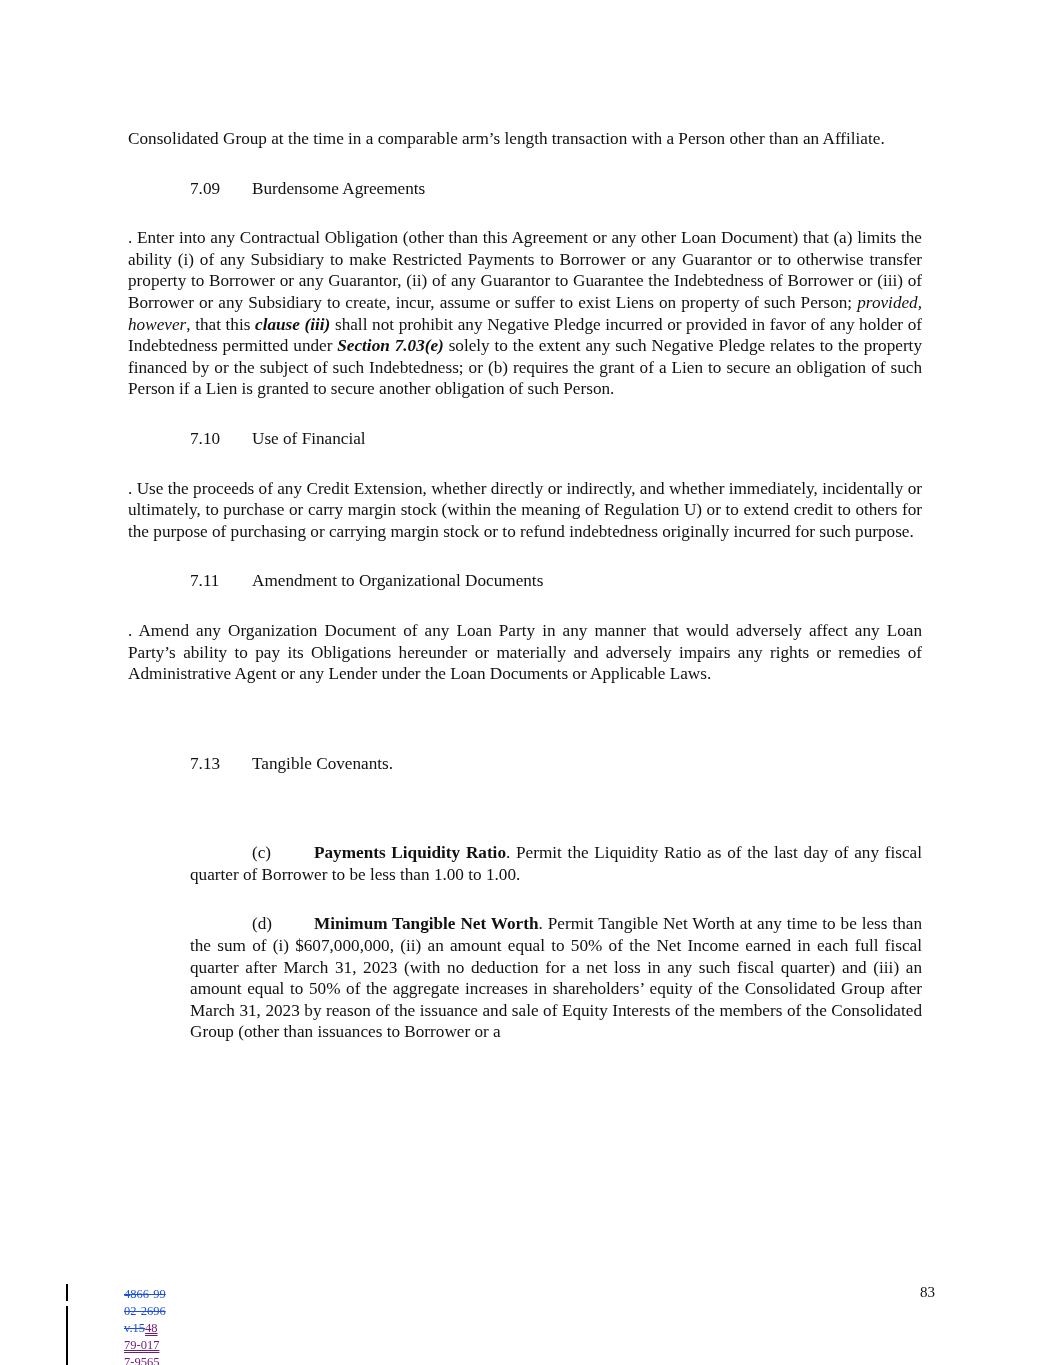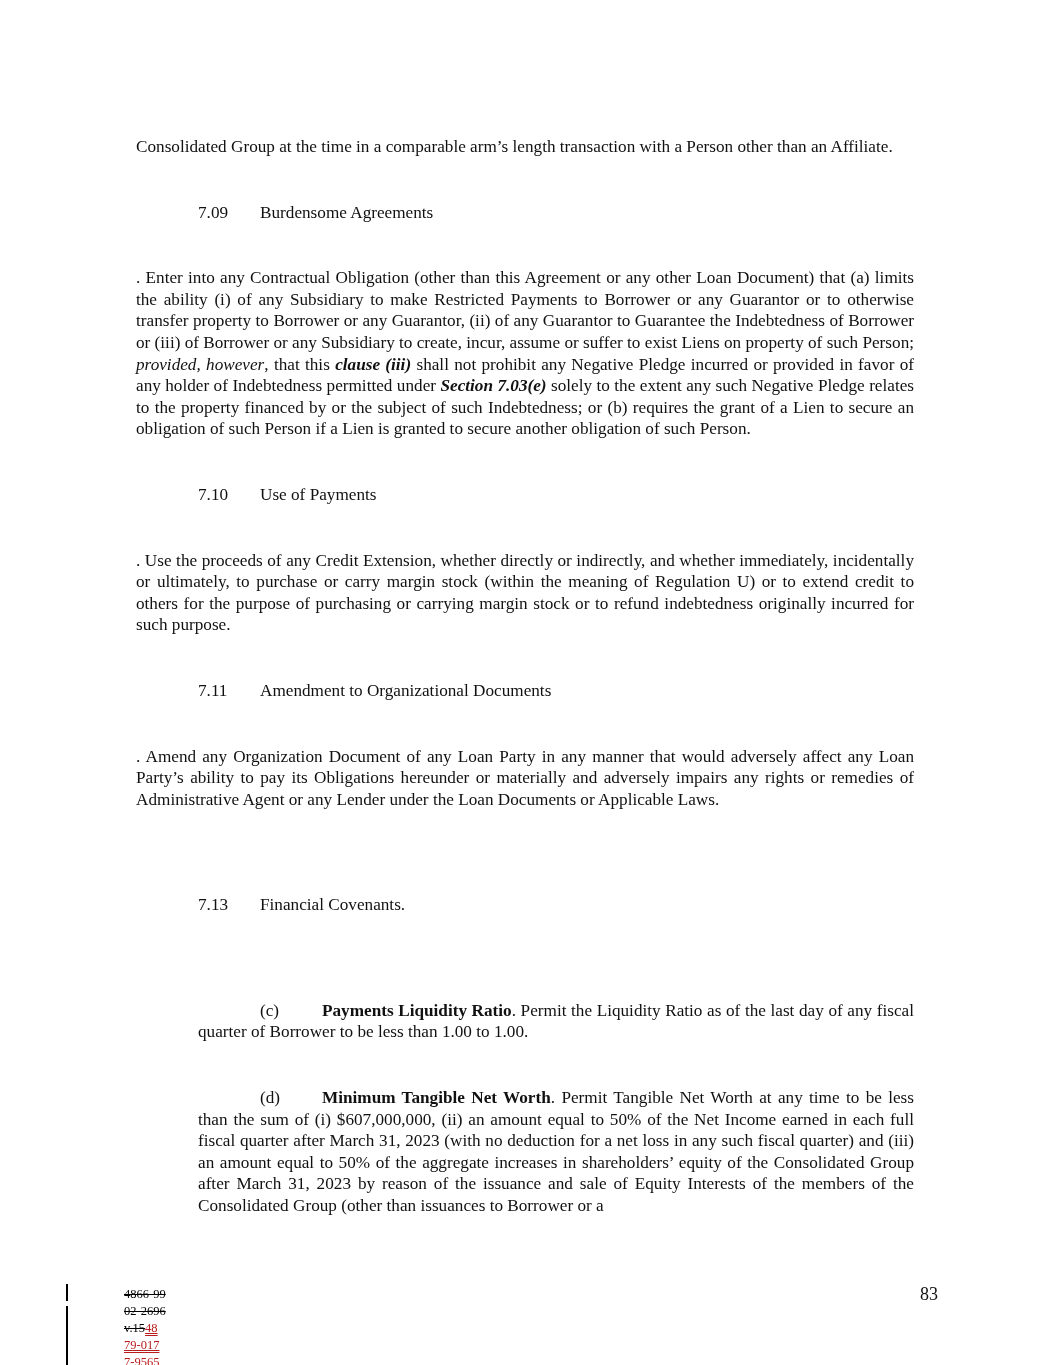--- a/index.html
+++ b/index.html
@@ -1,62 +1,62 @@
 <!DOCTYPE html>
 <html><head>
 <meta charset="utf-8">
 <style>
   html, body { margin: 0; padding: 0; background: #ffffff; }
   body {
     width: 1055px; height: 1365px; position: relative; overflow: hidden;
     font-family: "Liberation Serif", serif; font-size: 17.2px; color: #111;
   }
   .page { position: absolute; left: 124px; top: 124px; width: 802px; }
-  p { margin: 12px; line-height: 21.6px; text-align: justify; }
+  p { margin: 4px; line-height: 21.6px; text-align: justify; }
   .gap { height: 20px; }
   .heading { padding-left: 62px; }
   .heading .num { display: inline-block; width: 62px; }
   .heading b { font-weight: normal; }
   .sub { padding-left: 62px; }
   .sub p.first { text-indent: 62px; }
   .sub .lbl { display: inline-block; width: 62px; text-indent: 0; }
-  .footer-num { position: absolute; left: 920px; top: 1284px; font-size: 18px; }
+  .footer-num { position: absolute; left: 920px; top: 1284px; font-size: 15px; }
   .bars { position: absolute; left: 66px; top: 1284px; width: 2px; }
   .bar1 { position: absolute; left: 0; top: 0; width: 2px; height: 17px; background: #000; }
   .bar2 { position: absolute; left: 0; top: 22px; width: 2px; height: 59px; background: #000; }
   .docid { position: absolute; left: 124px; top: 1286px; font-size: 12.5px; line-height: 17px; }
-  .del { color: #000000; text-decoration: line-through; }
-  .ins { color: #b91c1c; text-decoration: underline double; }
+  .del { color: #1d4ed8; text-decoration: line-through; }
+  .ins { color: #701a75; text-decoration: underline double; }
 </style>
 </head>
 <body>
 
 <div class="page">
   <p>Consolidated Group at the time in a comparable arm’s length transaction with a Person other than an Affiliate.</p>
   <div class="gap"></div>
 
   <p class="heading"><span class="num">7.09</span><b>Burdensome Agreements</b></p>
   <div class="gap"></div>
   <p><span>. Enter into any Contractual Obligation (other than this Agreement or any other Loan Document) that (a) limits the ability (i) of any Subsidiary to make Restricted Payments to Borrower or any Guarantor or to otherwise transfer property to Borrower or any Guarantor, (ii) of any Guarantor to Guarantee the Indebtedness of Borrower or (iii) of Borrower or any Subsidiary to create, incur, assume or suffer to exist Liens on property of such Person; </span><i>provided, however</i><span>, that this </span><b><i>clause (iii)</i></b><span> shall not prohibit any Negative Pledge incurred or provided in favor of any holder of Indebtedness permitted under </span><b><i>Section 7.03(e)</i></b><span> solely to the extent any such Negative Pledge relates to the property financed by or the subject of such Indebtedness; or (b) requires the grant of a Lien to secure an obligation of such Person if a Lien is granted to secure another obligation of such Person.</span></p>
   <div class="gap"></div>
 
-  <p class="heading"><span class="num">7.10</span><b>Use of Payments</b></p>
+  <p class="heading"><span class="num">7.10</span><b>Use of Financial</b></p>
   <div class="gap"></div>
   <p>. Use the proceeds of any Credit Extension, whether directly or indirectly, and whether immediately, incidentally or ultimately, to purchase or carry margin stock (within the meaning of Regulation U) or to extend credit to others for the purpose of purchasing or carrying margin stock or to refund indebtedness originally incurred for such purpose.</p>
   <div class="gap"></div>
 
   <p class="heading"><span class="num">7.11</span><b>Amendment to Organizational Documents</b></p>
   <div class="gap"></div>
   <p>. Amend any Organization Document of any Loan Party in any manner that would adversely affect any Loan Party’s ability to pay its Obligations hereunder or materially and adversely impairs any rights or remedies of Administrative Agent or any Lender under the Loan Documents or Applicable Laws.</p>
   <div class="gap"></div>
 
   <div class="gap"></div>
   <div class="gap"></div>
 
-  <p class="heading"><span class="num">7.13</span><b>Financial Covenants</b><span>.</span></p>
+  <p class="heading"><span class="num">7.13</span><b>Tangible Covenants</b><span>.</span></p>
   <div class="gap"></div>
 
   <div class="gap"></div>
 
   <div class="gap"></div>
 
   <div class="sub">
     <p class="first"><span class="lbl">(c)</span><b>Payments Liquidity Ratio</b><span>. Permit the Liquidity Ratio as of the last day of any fiscal quarter of Borrower to be less than 1.00 to 1.00.</span></p>
   </div>
   <div class="gap"></div>

